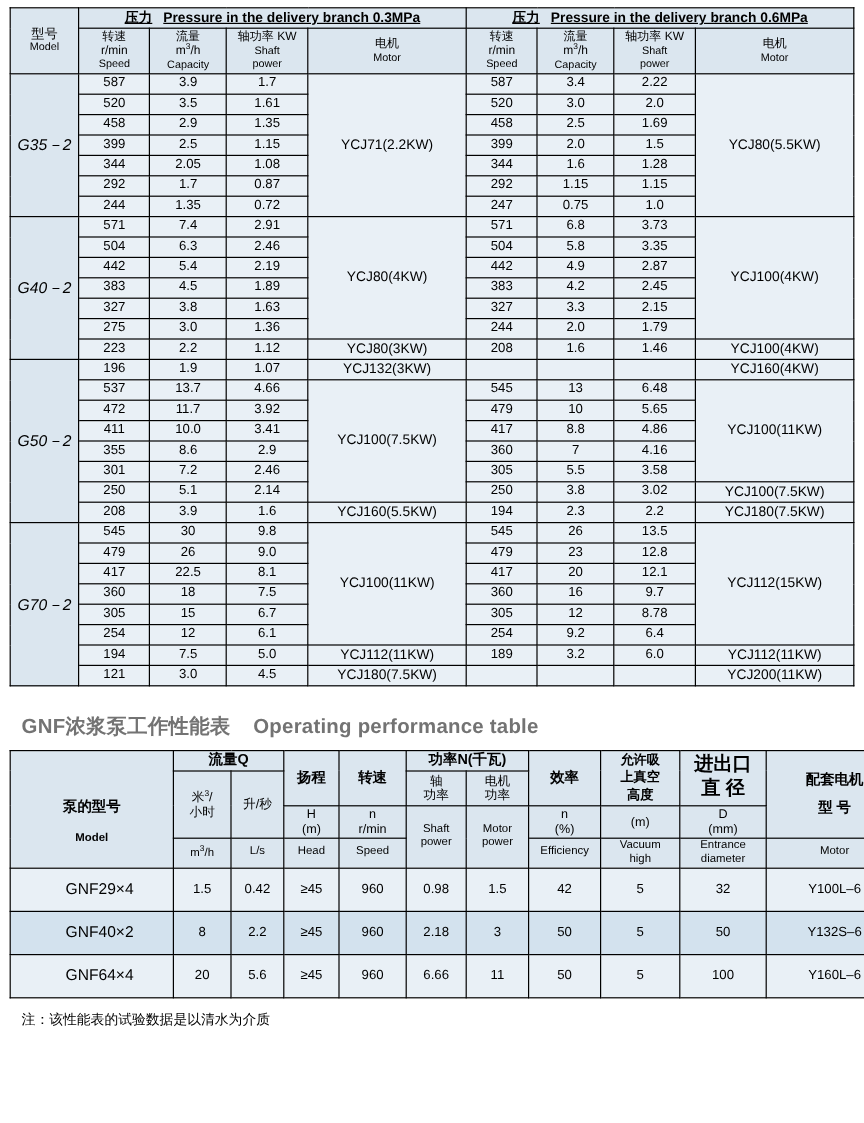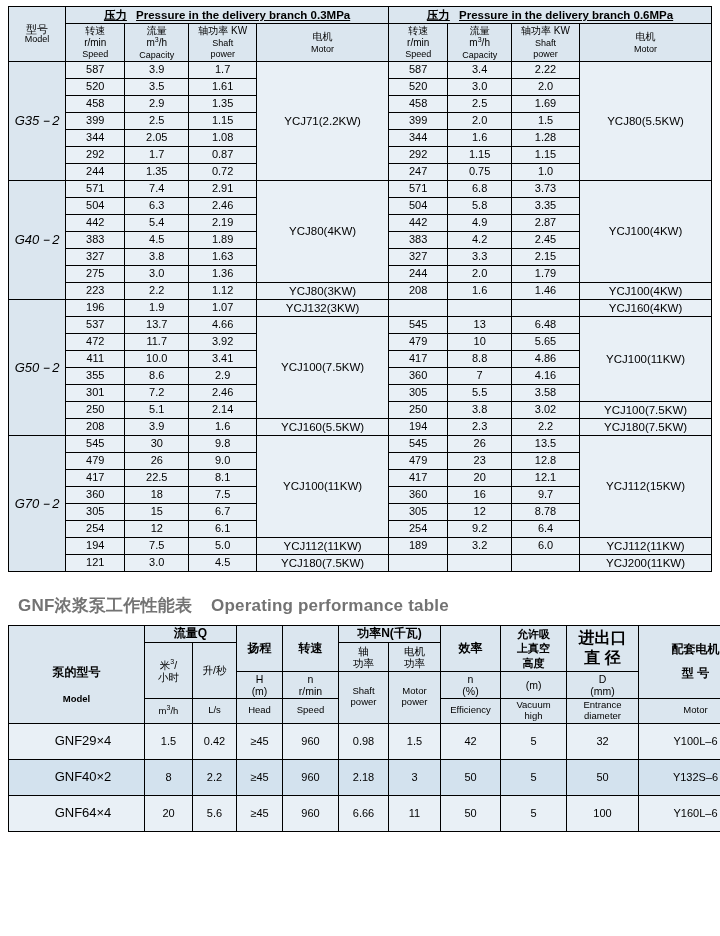--- a/index.html
+++ b/index.html
@@ -491,15 +491,16 @@
           <td>11</td>
           <td>50</td>
           <td>5</td>
           <td>100</td>
           <td>Y160L–6</td>
         </tr>
       </tbody>
   </table>
 
   <div class="notes">
+    <div>注：该性能表的试验数据是以清水为介质</div>
   </div>
 
 </div>
 
 </body></html>

